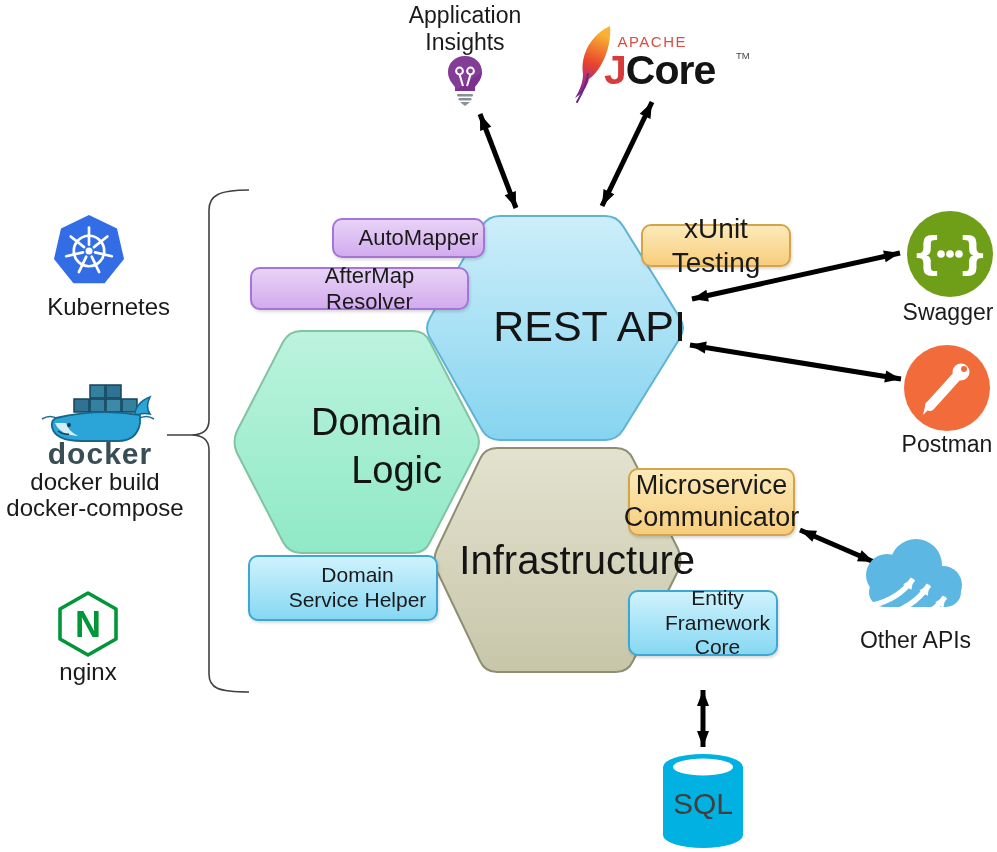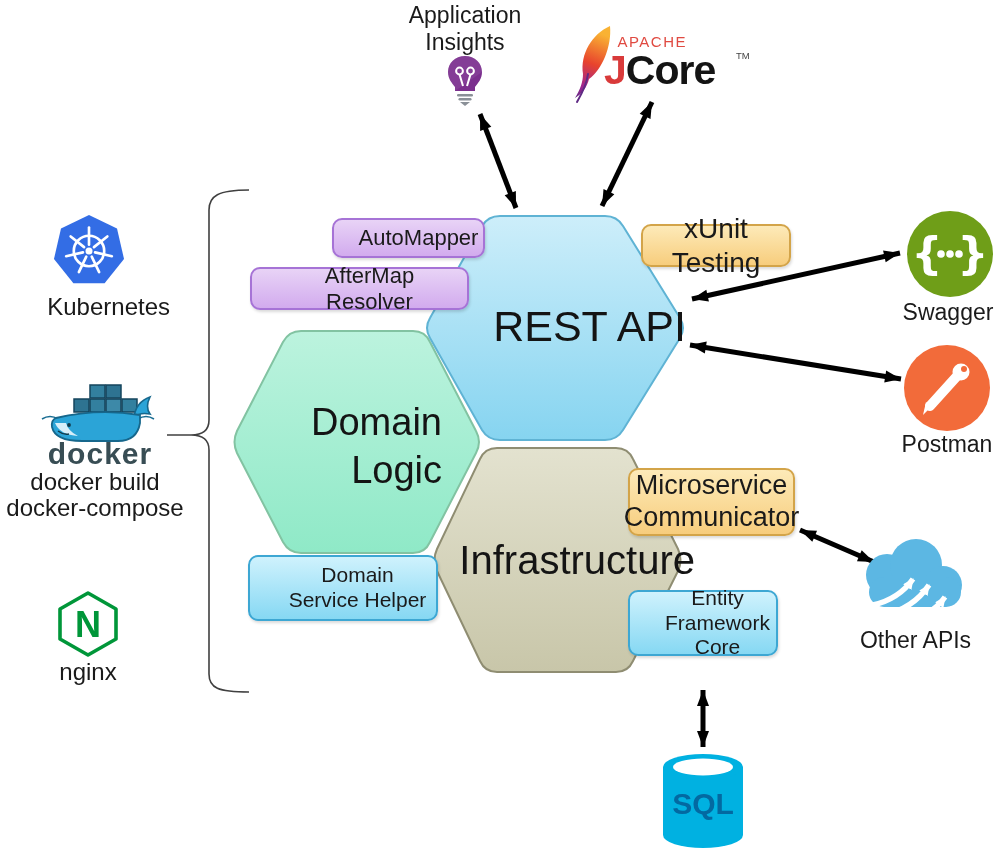--- a/index.html
+++ b/index.html
@@ -185,15 +185,15 @@
       <path d="M50,88 Q78,84 92,64" marker-end="url(#whitehead)"></path>
     </g>
   </svg>
   <div class="lbl" style="left:853px;top:627px;width:125px;font-size:23px;">Other APIs</div>
 
   <svg class="abs" style="left:660px;top:752px" width="86" height="98" viewBox="0 0 86 98">
     <path d="M3,15 L3,83 A40,13 0 0 0 83,83 L83,15 Z" fill="#00b1e1"></path>
     <ellipse cx="43" cy="15" rx="40" ry="13" fill="#00b1e1"></ellipse>
     <ellipse cx="43" cy="15" rx="30" ry="8.5" fill="#fff"></ellipse>
   </svg>
-  <div class="lbl" style="left:660px;top:786px;width:86px;font-size:30px;font-weight:bold;color:#0369a1;">SQL</div>
+  <div class="lbl" style="left:660px;top:786px;width:86px;font-size:30px;font-weight:normal;color:#404040;">SQL</div>
 
 </div>
 
 </body></html>

